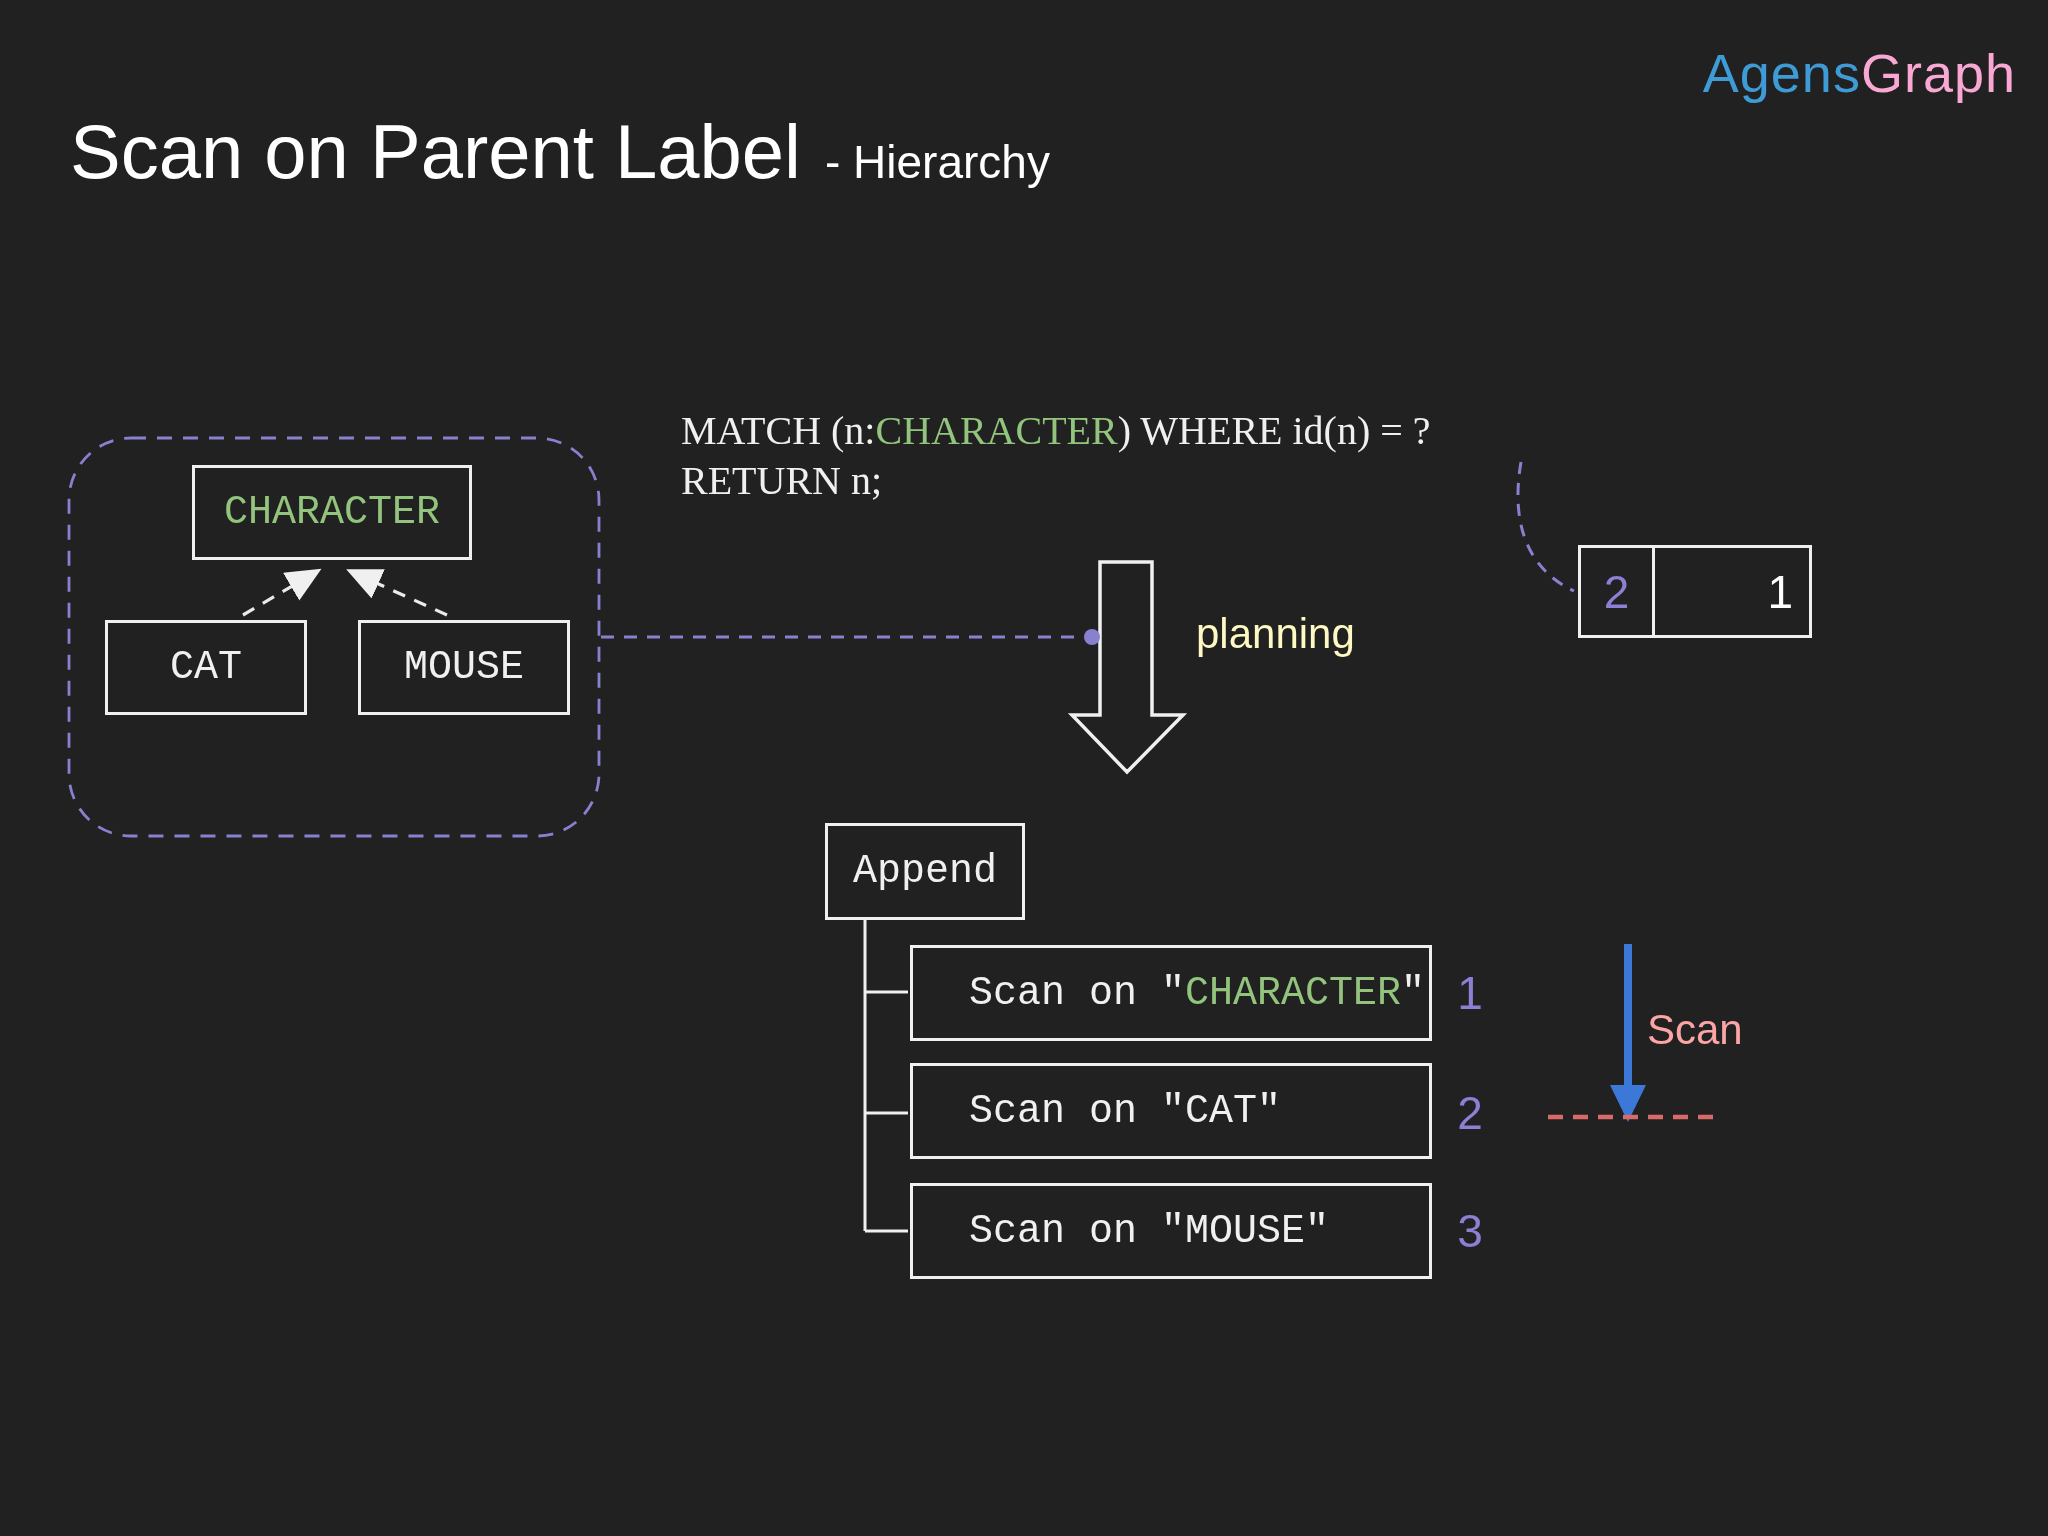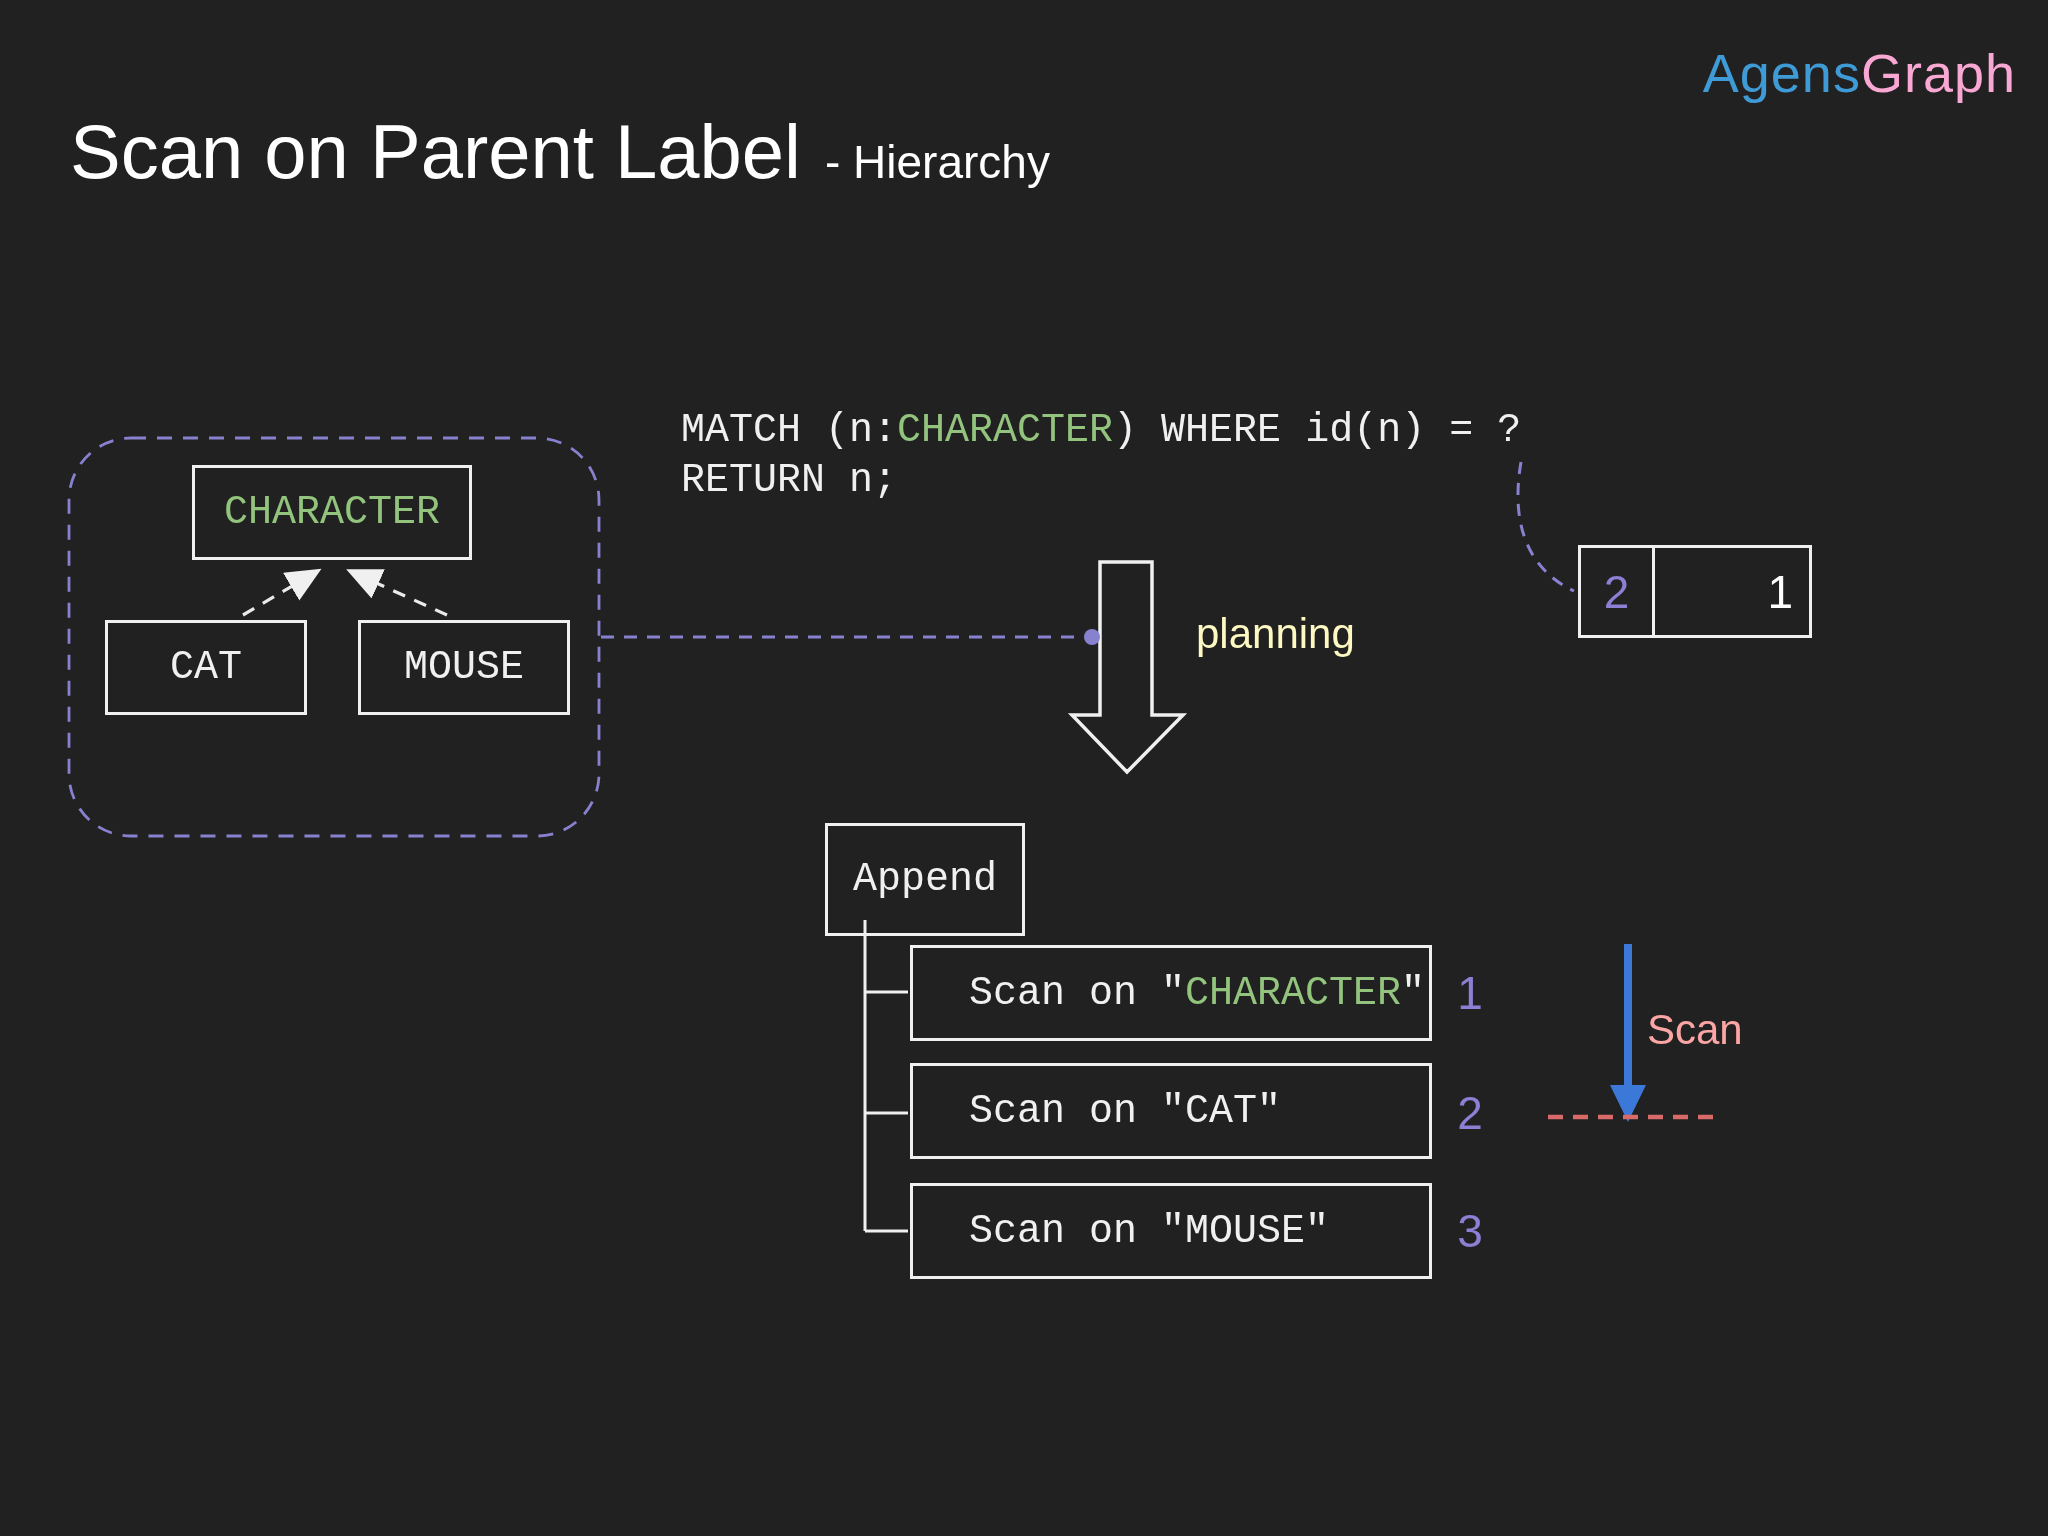--- a/index.html
+++ b/index.html
@@ -21,35 +21,35 @@
     position:absolute;border:3px solid #f0f0f0;box-sizing:border-box;
     display:flex;align-items:center;justify-content:center;
     font-family:"Liberation Mono",monospace;font-size:40px;color:#f0f0f0;
     background:#212121;
   }
   .node-character{left:124px;top:28px;width:280px;height:95px;color:#93c47d;}
   .node-cat{left:37px;top:183px;width:202px;height:95px;}
   .node-mouse{left:290px;top:183px;width:212px;height:95px;}
   .hier-caption{position:absolute;left:0;top:300px;width:100%;text-align:center;font-size:42px;color:#fdfdfd;}
   
-  .code{position:absolute;left:681px;top:406px;font-family:Liberation Mono, monospace;
+  .code{position:absolute;left:681px;top:406px;font-family:Liberation Serif, serif;
         font-size:40px;line-height:50px;white-space:pre;color:#f0f0f0;}
   .green{color:#93c47d;}
   
   .planning-label{position:absolute;left:1196px;top:610px;font-size:42px;color:#fef9c3;}
   .scan-label{position:absolute;left:1647px;top:1006px;font-size:42px;color:#fca5a5;}
   
   .cost-table{position:absolute;left:1578px;top:545px;width:234px;height:93px;
               border:3px solid #f0f0f0;box-sizing:border-box;display:flex;}
   .cost-left{width:74px;border-right:3px solid #f0f0f0;box-sizing:border-box;display:flex;
              align-items:center;justify-content:center;font-size:46px;color:#8d7fd4;}
   .cost-right{flex:1;display:flex;align-items:center;justify-content:flex-end;
               padding-right:16px;font-size:46px;color:#ffffff;}
   
-  .append-box{position:absolute;left:825px;top:823px;width:200px;height:113px;
+  .append-box{position:absolute;left:825px;top:823px;width:200px;height:97px;
               border:3px solid #f0f0f0;box-sizing:border-box;display:flex;align-items:center;
               justify-content:center;font-family:"Liberation Mono",monospace;font-size:40px;}
   .scan-row{position:absolute;left:910px;width:522px;height:96px;border:3px solid #f0f0f0;
             box-sizing:border-box;display:flex;align-items:center;padding-left:56px;
             font-family:"Liberation Mono",monospace;font-size:40px;white-space:pre;}
   .row1{top:945px;} .row2{top:1063px;} .row3{top:1183px;}
   .row-num{position:absolute;left:1444px;width:52px;text-align:center;font-size:46px;color:#8d7fd4;}
   .num1{top:966px;} .num2{top:1086px;} .num3{top:1204px;}
   
   .overlay{position:absolute;left:0;top:0;width:2048px;height:1536px;pointer-events:none;}

